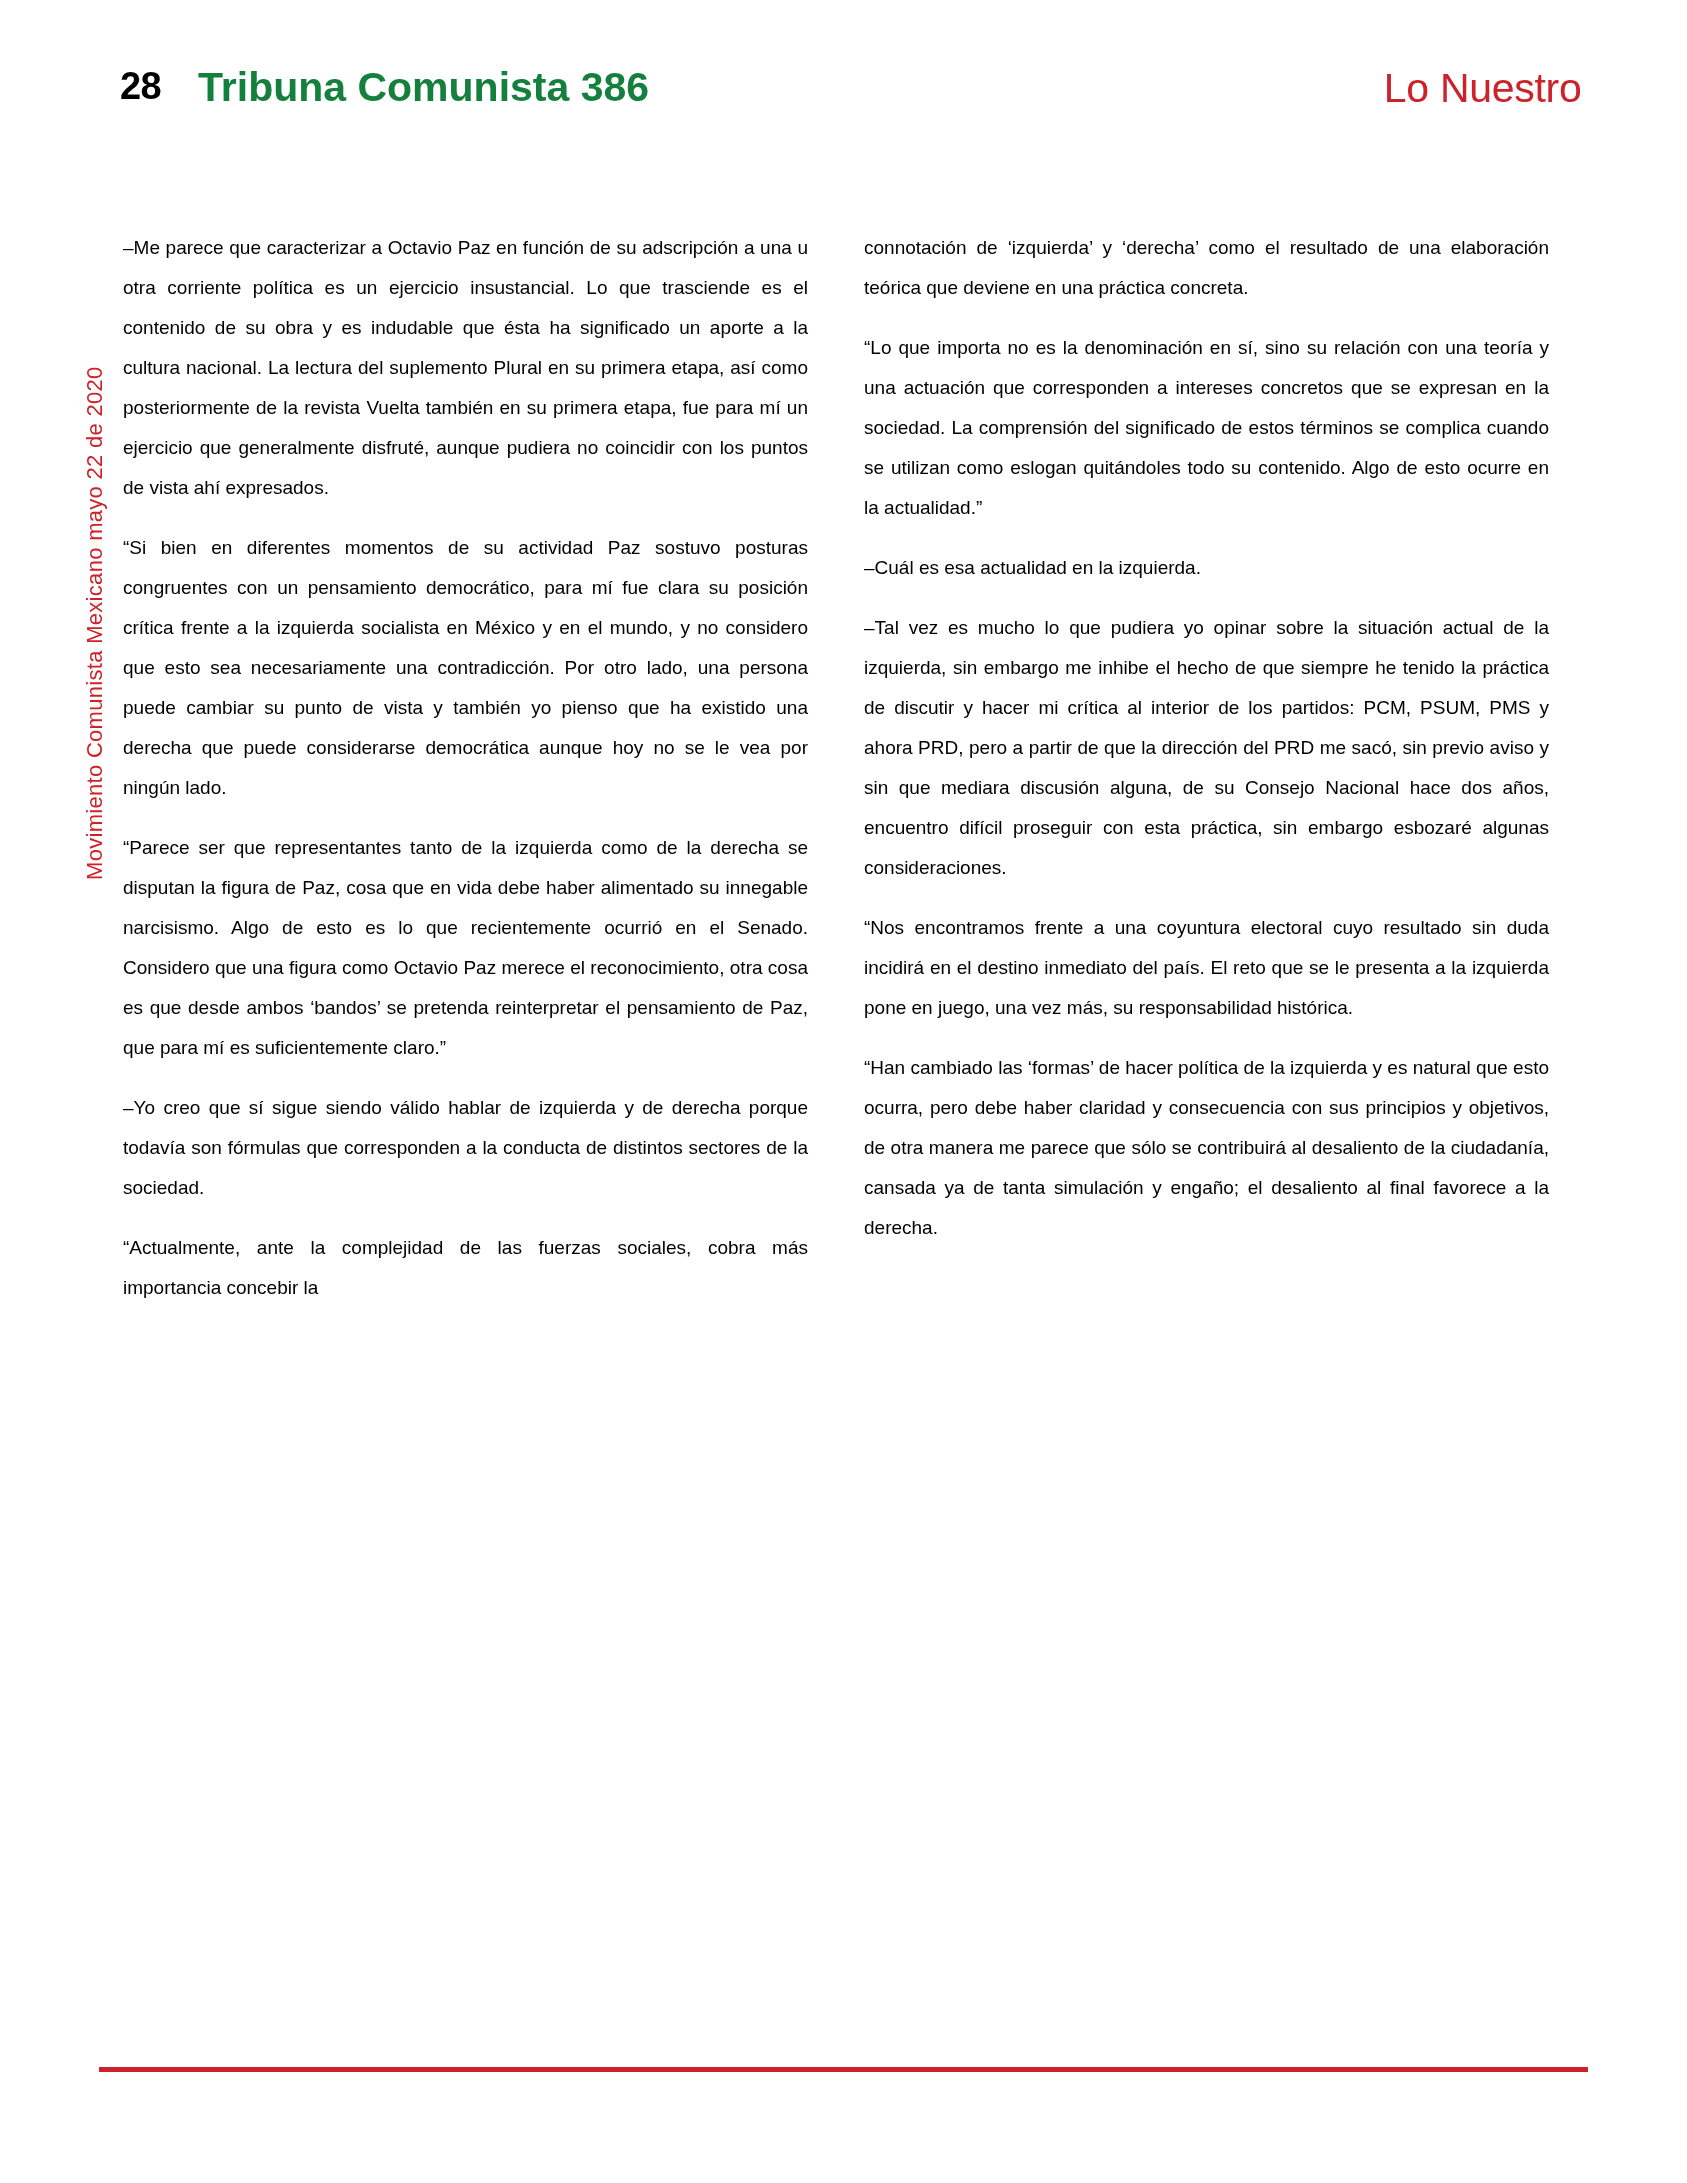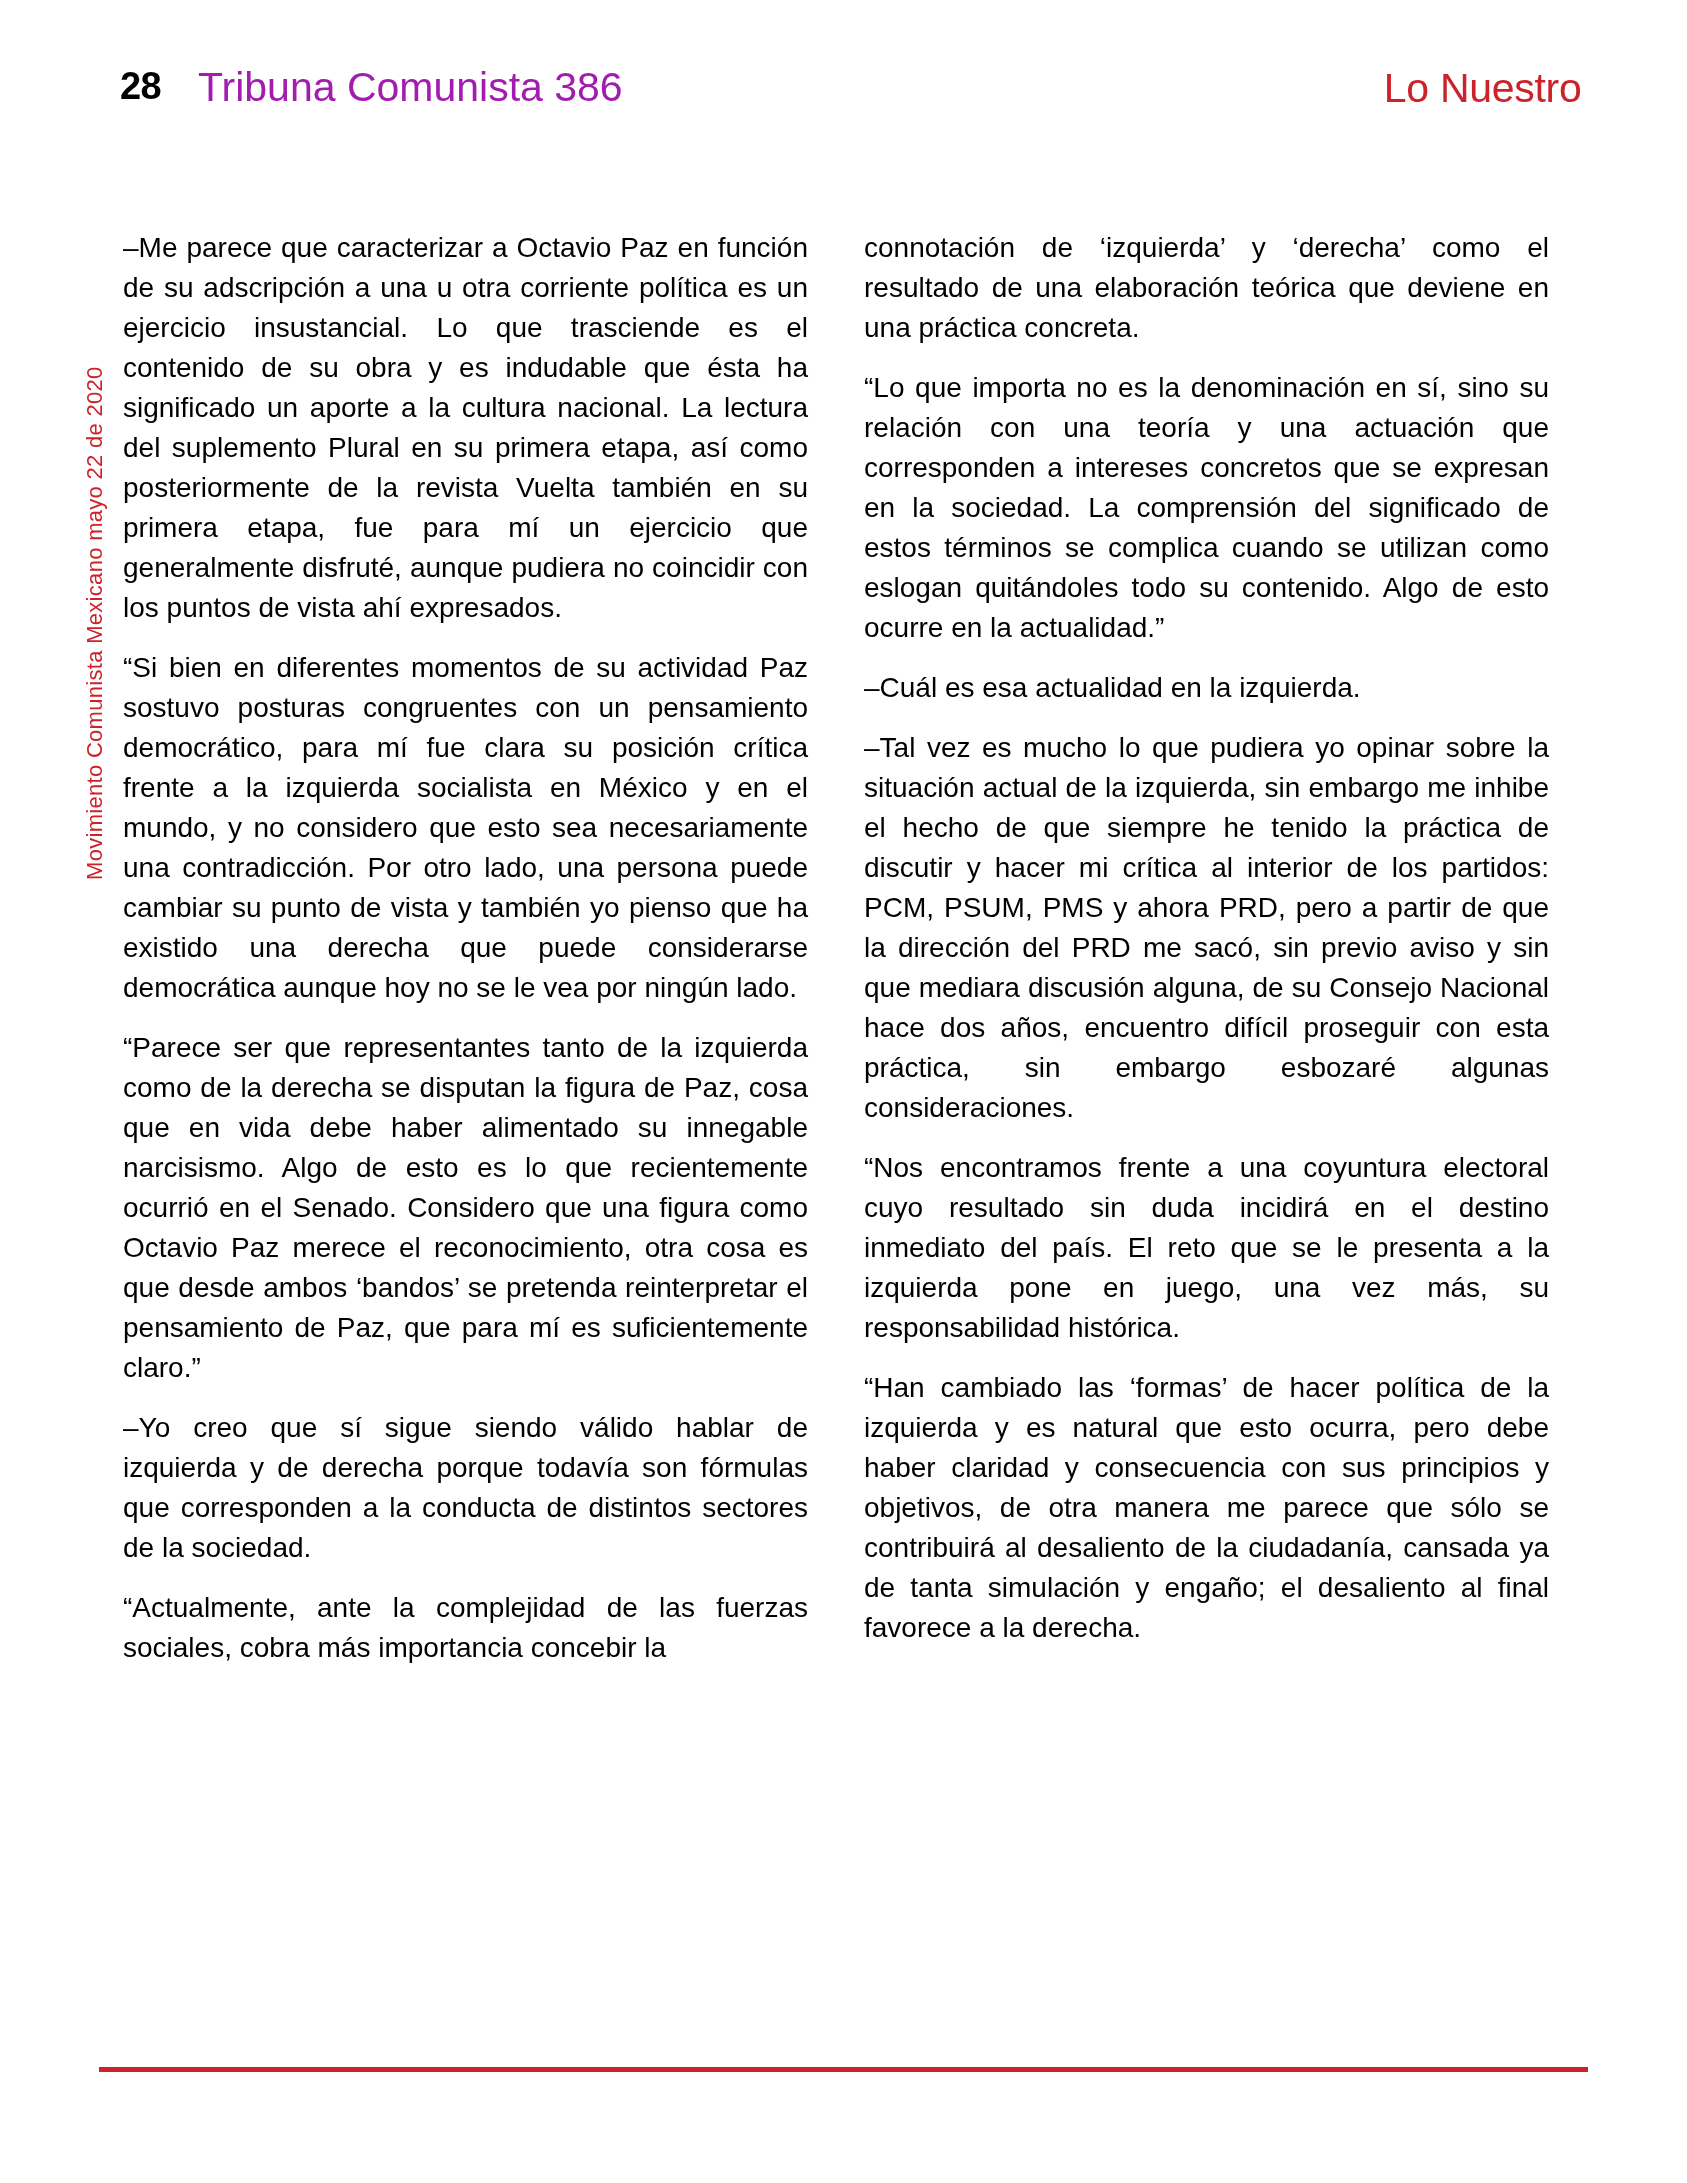--- a/index.html
+++ b/index.html
@@ -35,22 +35,22 @@
     font-size: 38px;
     font-weight: bold;
     letter-spacing: -0.7px;
     color: #000000;
   }
   .masthead-title {
     position: absolute;
     left: 99px;
     top: 12px;
     font-size: 41px;
-    font-weight: normal;
-    color: #a21caf;
+    font-weight: bold;
+    color: #15803d;
     letter-spacing: 0px;
   }
   .masthead-sub {
     position: absolute;
     left: 103px;
     top: 66px;
     font-size: 32px;
     font-style: italic;
     color: #000000;
     letter-spacing: 0.3px;
@@ -97,21 +97,21 @@
   .col {
     position: absolute;
     top: 0;
     width: 685px;
   }
   .col-left { left: 0; }
   .col-right { left: 741px; }
 
   p.para {
     margin: 0 0 20px 0;
-    font-size: 28px;
+    font-size: 19px;
     line-height: 40px;
     text-align: justify;
     text-justify: inter-word;
     hyphens: manual;
     color: #000000;
   }
   p.para:last-child { margin-bottom: 0; }
 
   
   .footer-rule {

